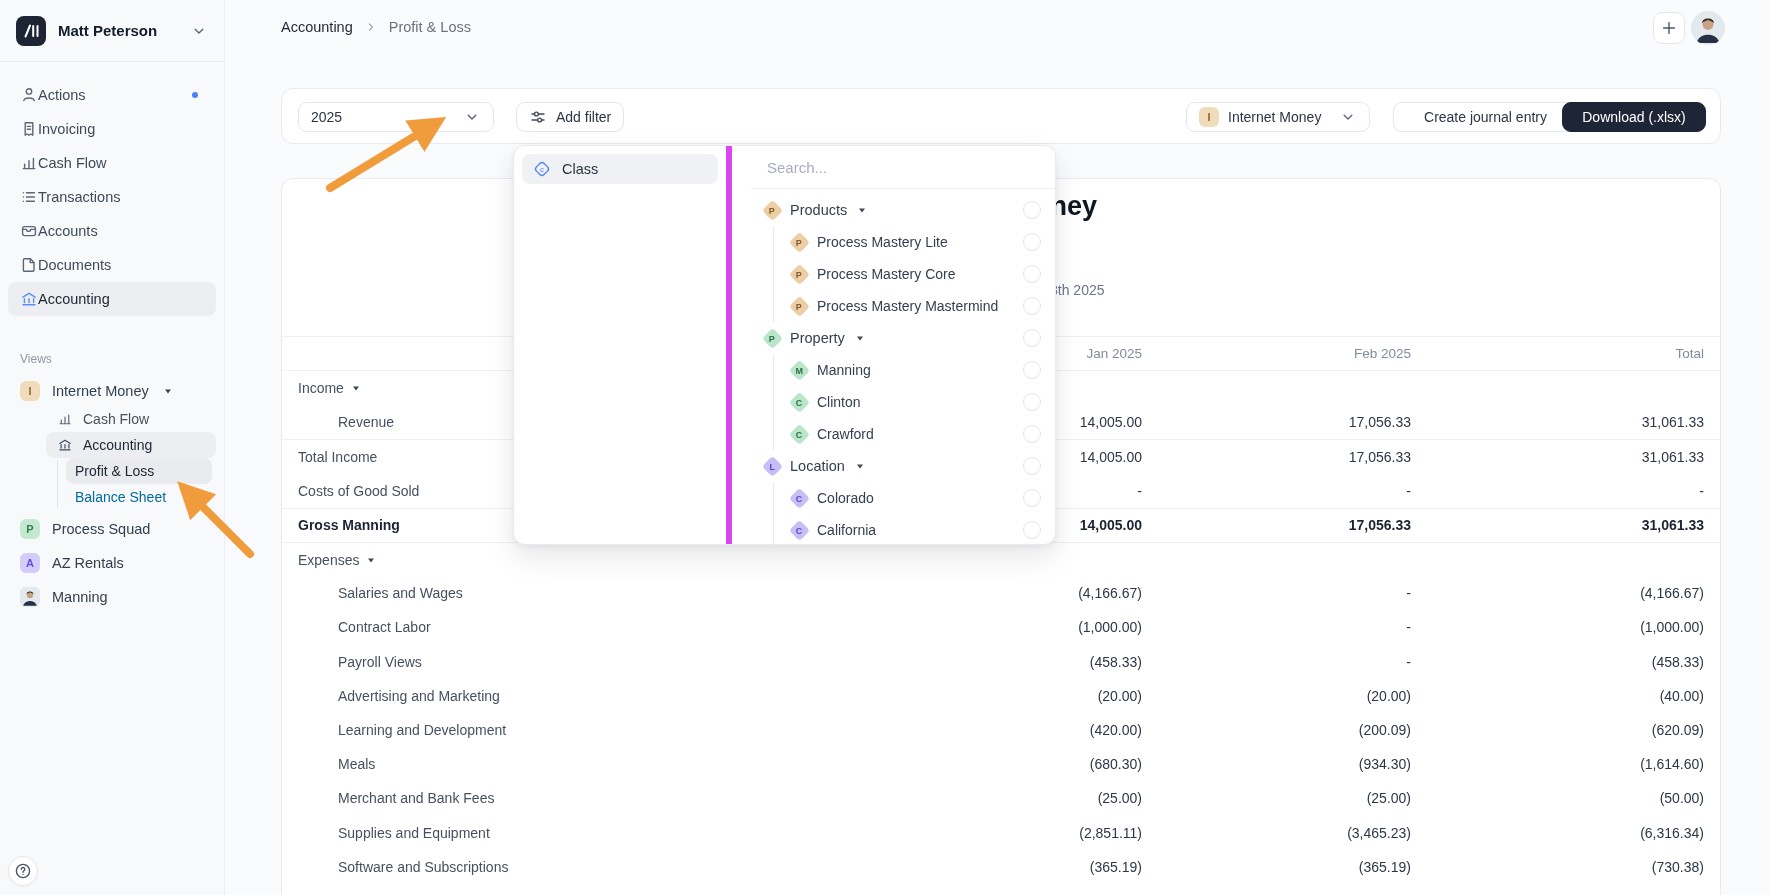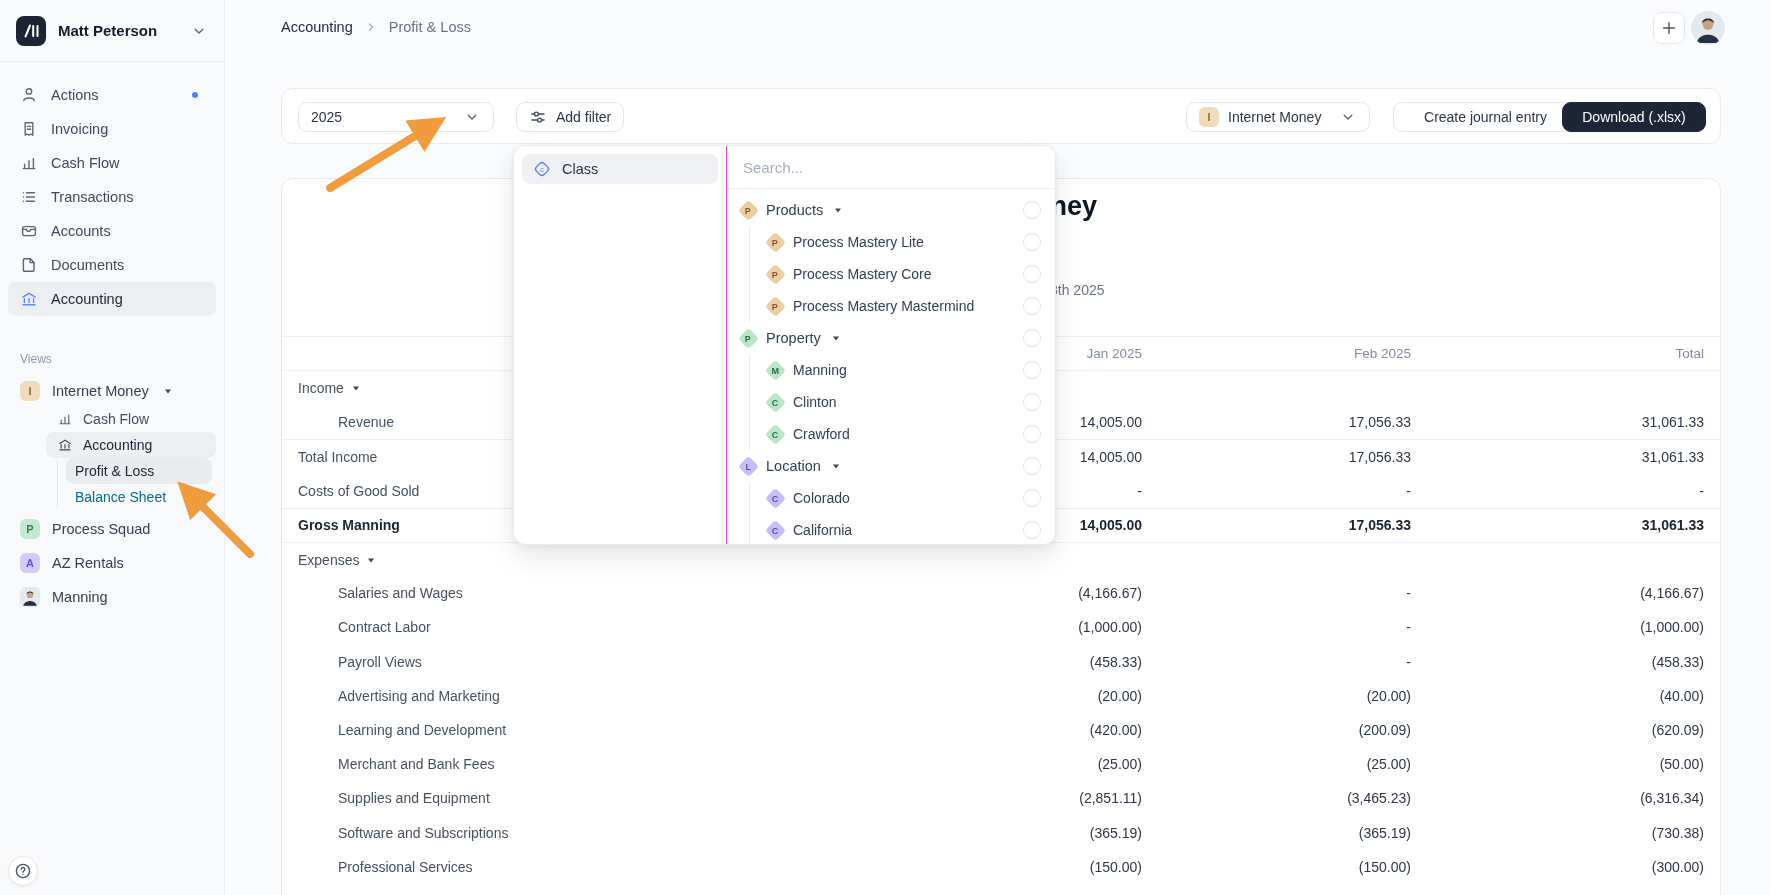--- a/index.html
+++ b/index.html
@@ -14,21 +14,21 @@
   .sidebar { position:absolute; left:0; top:0; width:225px; height:895px;
     background:#f8f9fa; border-right:1px solid #ebedf0; }
   .acct { position:absolute; top:0; left:0; width:100%; height:62px;
     border-bottom:1px solid #e9ebee; display:flex; align-items:center;
     padding:0 16px; gap:12px; cursor:pointer; }
   .logo { width:30px; height:30px; flex:0 0 30px; }
   .user-name { font-size:15px; font-weight:700; color:#131c2b; }
   .acct .chev { margin-left:auto; color:#5b6575; display:flex; }
 
   .nav { position:absolute; left:8px; right:8px; top:78px; }
-  .nav-item { height:34px; display:flex; align-items:center; gap:13px;
+  .nav-item { height:34px; display:flex; align-items:center; 
     padding:0 12px; border-radius:8px; font-size:14.5px; color:#3f4a5b; cursor:pointer; }
   .nav-item .nicon { display:flex; color:#5c6878; }
   .nav-item.active { background:#eceef1; color:#1c2634; font-weight:500; }
   .nav-item.active .nicon { color:#5c8cf5; }
   .dot { width:6px; height:6px; border-radius:50%; background:#4c82f7; margin-left:auto; margin-right:6px; }
 
   .views { position:absolute; left:8px; right:8px; top:352px; }
   .views-label { padding-left:12px; font-size:12px; color:#8f98a6; height:16px; margin-bottom:8px; }
   .ws-row { height:30px; display:flex; align-items:center; gap:12px; padding:0 12px;
     font-size:14.5px; color:#333e4f; border-radius:8px; cursor:pointer; }
@@ -113,21 +113,21 @@
   .rcaret { color:#3e4856; display:flex; }
 
   
   .panel { position:absolute; left:513px; top:145px; width:543px; height:400px;
     background:#fff; border:1px solid #e9ebef; border-radius:12px; z-index:50;
     box-shadow:0 12px 28px rgba(15,23,42,.10), 0 2px 6px rgba(15,23,42,.05); }
   .panel-left { position:absolute; left:0; top:0; bottom:0; width:212px; padding:8px; }
   .class-item { height:30px; border-radius:8px; background:#f0f1f4; display:flex;
     align-items:center; gap:10px; padding:0 10px; font-size:14.5px; color:#2a3342; cursor:pointer; }
   .panel-right { position:absolute; left:212px; top:0; bottom:0; right:0;
-    border-left:1px solid #d946ef; }
+    border-left:6px solid #d946ef;padding-left:19px; }
   .search-row { height:43px; border-bottom:1px solid #eef0f3; display:flex; align-items:center; }
   .search-row input { border:none; outline:none; width:100%; padding:0 16px;
     font-size:15px; color:#2a3342; font-family:"Liberation Sans",sans-serif; background:transparent; }
   .search-row input::placeholder { color:#a6adbb; }
   .plist { padding-top:5px; }
   .prow { position:relative; height:32px; display:flex; align-items:center; gap:10px;
     font-size:14.5px; color:#333e4f; cursor:pointer; }
   .prow.parent { padding-left:14px; }
   .pchildren { margin-left:22px; border-left:1px solid #e8eaee; }
   .pchildren .prow { padding-left:18px; font-size:14px; }
@@ -470,20 +470,28 @@
         <div class="trow sub">
           <span class="lbl">
             <span>Learning and Development</span>
           </span>
           <span class="cell c1">(420.00)</span>
           <span class="cell c2">(200.09)</span>
           <span class="cell c3">(620.09)</span>
         </div>
         <div class="trow sub">
           <span class="lbl">
+            <span>Meals</span>
+          </span>
+          <span class="cell c1">(680.30)</span>
+          <span class="cell c2">(934.30)</span>
+          <span class="cell c3">(1,614.60)</span>
+        </div>
+        <div class="trow sub">
+          <span class="lbl">
             <span>Merchant and Bank Fees</span>
           </span>
           <span class="cell c1">(25.00)</span>
           <span class="cell c2">(25.00)</span>
           <span class="cell c3">(50.00)</span>
         </div>
         <div class="trow sub">
           <span class="lbl">
             <span>Supplies and Equipment</span>
           </span>

